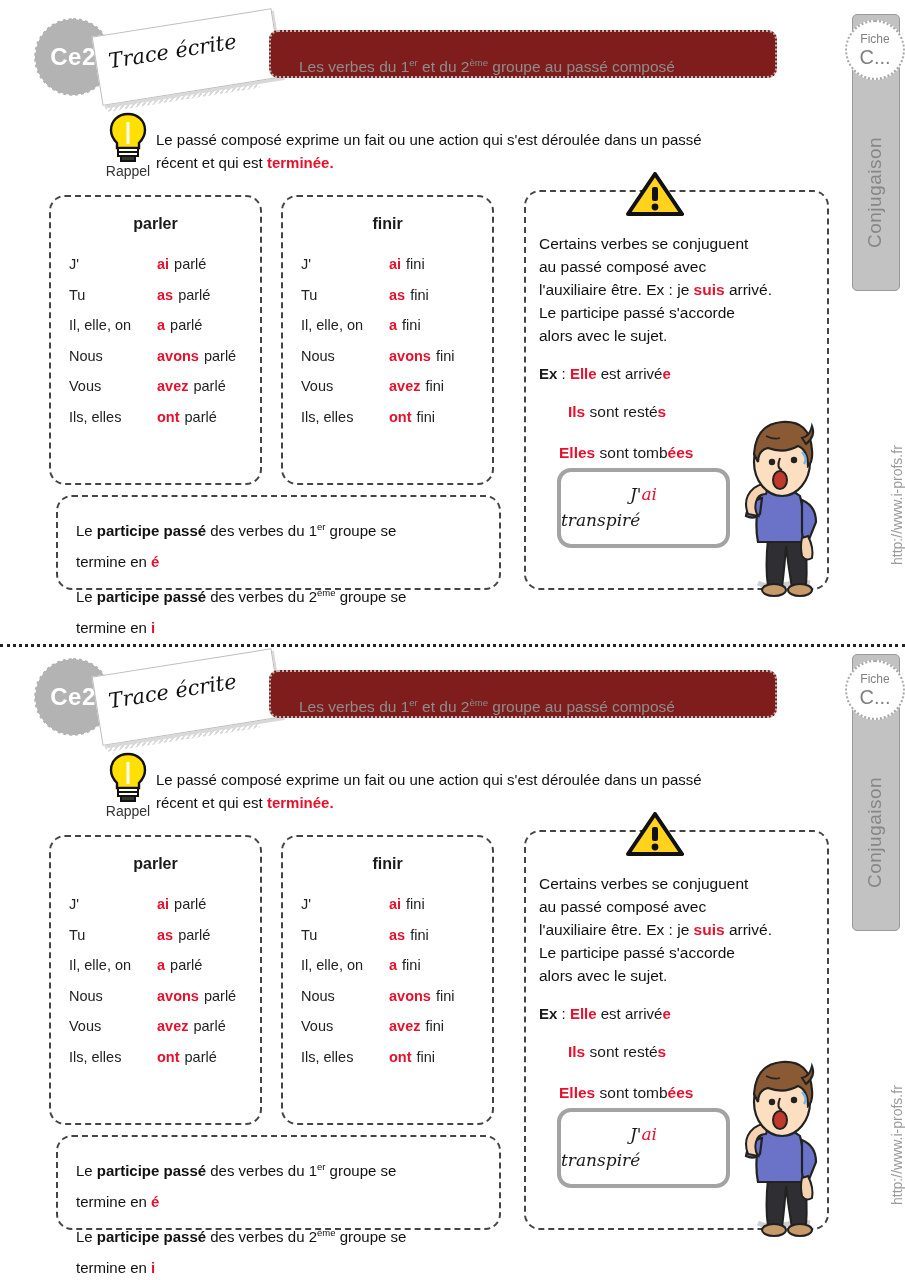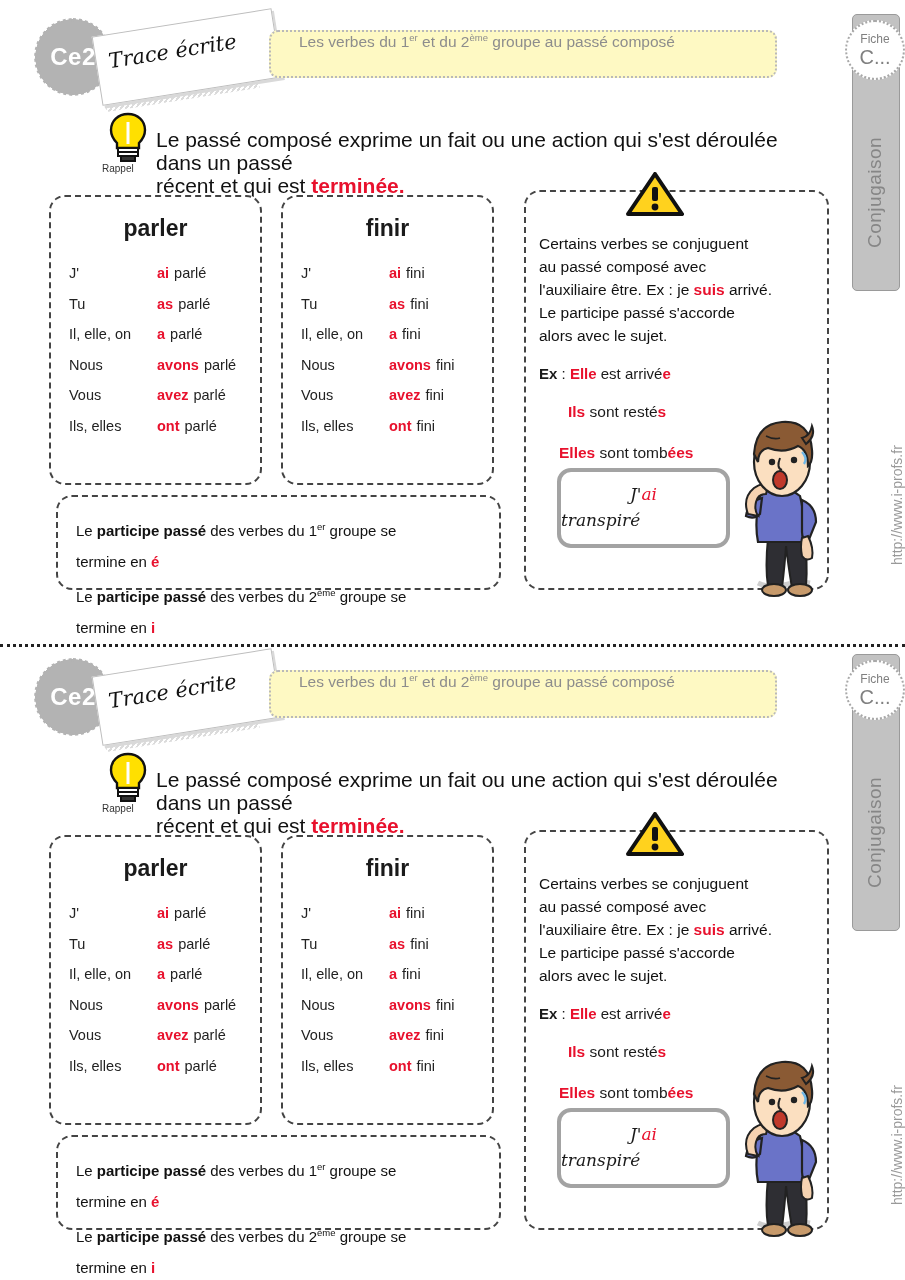--- a/index.html
+++ b/index.html
@@ -24,22 +24,22 @@
     background:#fff;border:1px solid #bdbdbd;transform:rotate(-9deg);
     box-shadow:2px 3px 0 #d9d9d9;}
   .trace-card .txt{position:absolute;left:12px;top:14px;width:160px;
     font-family:"DejaVu Serif",serif;font-style:italic;font-size:21px;color:#111;
     white-space:nowrap;}
   .trace-shadow{position:absolute;left:88px;top:78px;width:155px;height:22px;
     background:repeating-linear-gradient(135deg,#d5d5d5 0 2px,#fff 2px 4px);
     transform:rotate(-9deg);opacity:.85;}
 
   .title-bar{position:absolute;left:253px;top:30px;width:508px;height:48px;
-    background:#fef9c3;border:2px dotted #b9b9b9;border-radius:9px;
-    display:flex;align-items:flex-start;padding-left:28px;box-sizing:border-box;}
+    background:#7f1d1d;border:2px dotted #b9b9b9;border-radius:9px;
+    display:flex;align-items:flex-end;padding-left:28px;box-sizing:border-box;}
   .title-bar .t{font-size:15.5px;color:#8d8d8d;white-space:nowrap;}
   .title-bar sup{font-size:9.5px;}
 
   
   .tab{position:absolute;left:836px;top:14px;width:46px;height:275px;
     background:#c2c2c2;border:1px solid #9a9a9a;border-radius:5px;}
   .tab-label{position:absolute;left:836px;top:100px;width:46px;height:185px;
     display:flex;align-items:center;justify-content:center;
     color:#868686;font-size:19px;letter-spacing:.5px;
     writing-mode:vertical-rl;transform:rotate(180deg);}
@@ -50,32 +50,32 @@
   .fiche-circle .f1{font-size:12px;line-height:14px;}
   .fiche-circle .f2{font-size:20px;line-height:21px;margin-top:1px;}
 
   .url{position:absolute;left:868px;top:400px;width:26px;height:210px;
     color:#9a9a9a;font-size:14px;
     writing-mode:vertical-rl;transform:rotate(180deg);
     display:flex;align-items:center;justify-content:center;}
 
   
   .bulb{position:absolute;left:90px;top:112px;width:44px;height:62px;}
-  .bulb .cap{font-size:10px;color:#333;text-align:left;position:absolute;
+  .bulb .cap{font-size:14px;color:#333;text-align:center;position:absolute;
     left:-4px;top:51px;width:52px;}
   .rappel-text{position:absolute;left:140px;top:128px;width:672px;
-    font-size:21px;line-height:23px;color:#111;}
+    font-size:15px;line-height:23px;color:#111;}
 
   
   .dbox{position:absolute;border:2px dashed #444;border-radius:16px;background:#fff;box-sizing:border-box;}
 
   .verb-box{width:213px;height:290px;}
   .verb-box.one{left:33px;top:195px;}
   .verb-box.two{left:265px;top:195px;}
-  .verb-title{text-align:center;font-size:23px;font-weight:bold;margin-top:18px;}
+  .verb-title{text-align:center;font-size:16px;font-weight:bold;margin-top:18px;}
   .conj-list{margin-top:16px;padding:0 0 0 18px;}
   .conj-row{display:flex;font-size:14.5px;line-height:30.5px;white-space:nowrap;}
   .conj-row .pron{width:88px;color:#222;}
   .conj-row .aux{color:#e8112d;font-weight:bold;}
   .conj-row .part{color:#222;margin-left:5px;text-align:center;}
 
   .part-box{left:40px;top:495px;width:445px;height:95px;}
   .part-box .inner{padding:14px 16px 0 18px;font-size:15px;line-height:31px;color:#111;}
   .part-box b{font-weight:bold;}
   .part-box .r{color:#e8112d;font-weight:bold;}

